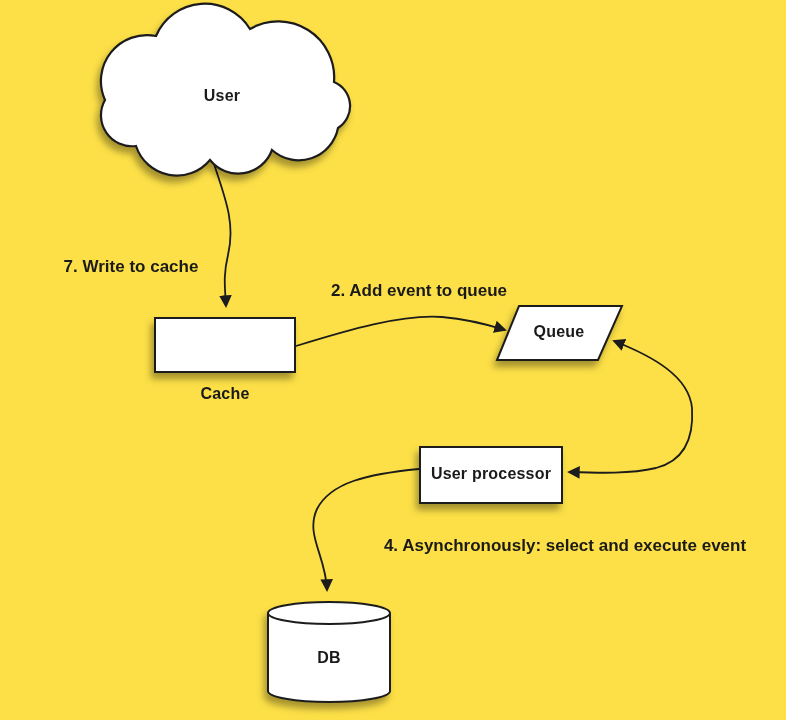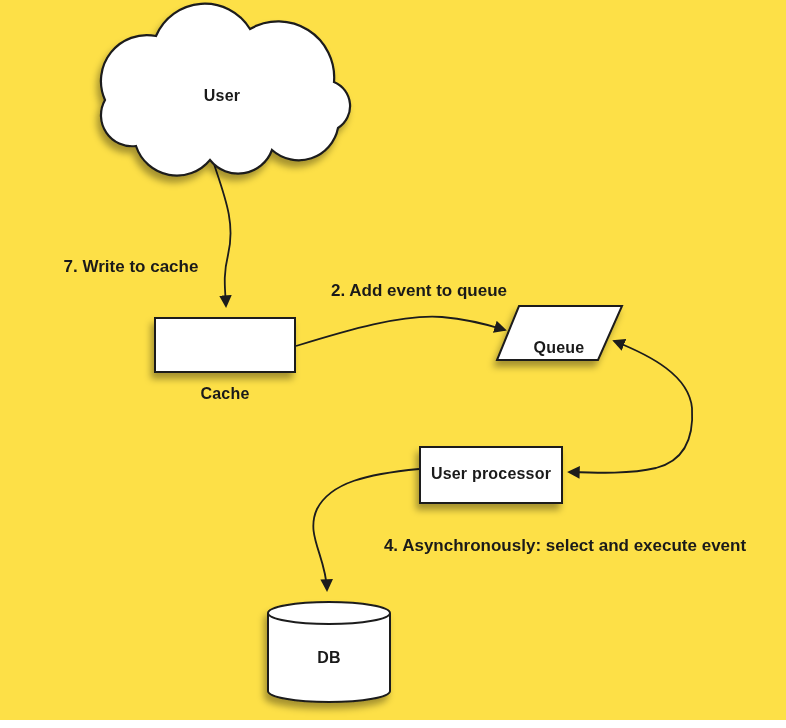--- a/index.html
+++ b/index.html
@@ -79,21 +79,21 @@
     <g filter="url(#shadow)">
       <path d="M 268,613 L 268,691 A 61 11 0 0 0 390,691 L 390,613" fill="#ffffff" stroke="#1c1c1c" stroke-width="2"></path>
       <ellipse cx="329" cy="613" rx="61" ry="11" fill="#ffffff" stroke="#1c1c1c" stroke-width="2"></ellipse>
     </g>
   </svg>
 
   <div class="node-label" style="left:222px; top:96px;">User</div>
 
   <div class="node-label" style="left:225px; top:346px;margin-top:48px;">Cache</div>
 
-  <div class="node-label" style="left:559px; top:348px;">Queue</div>
+  <div class="node-label" style="left:559px; top:332px;">Queue</div>
 
   <div class="node-label" style="left:491px; top:474px;">User processor</div>
 
   <div class="node-label" style="left:329px; top:658px;">DB</div>
 
   <div class="edge-label" style="left:131px; top:267px;">7. Write to cache</div>
 
   <div class="edge-label" style="left:407px; top:291px;margin-left:12px;">2. Add event to queue</div>
 
 

